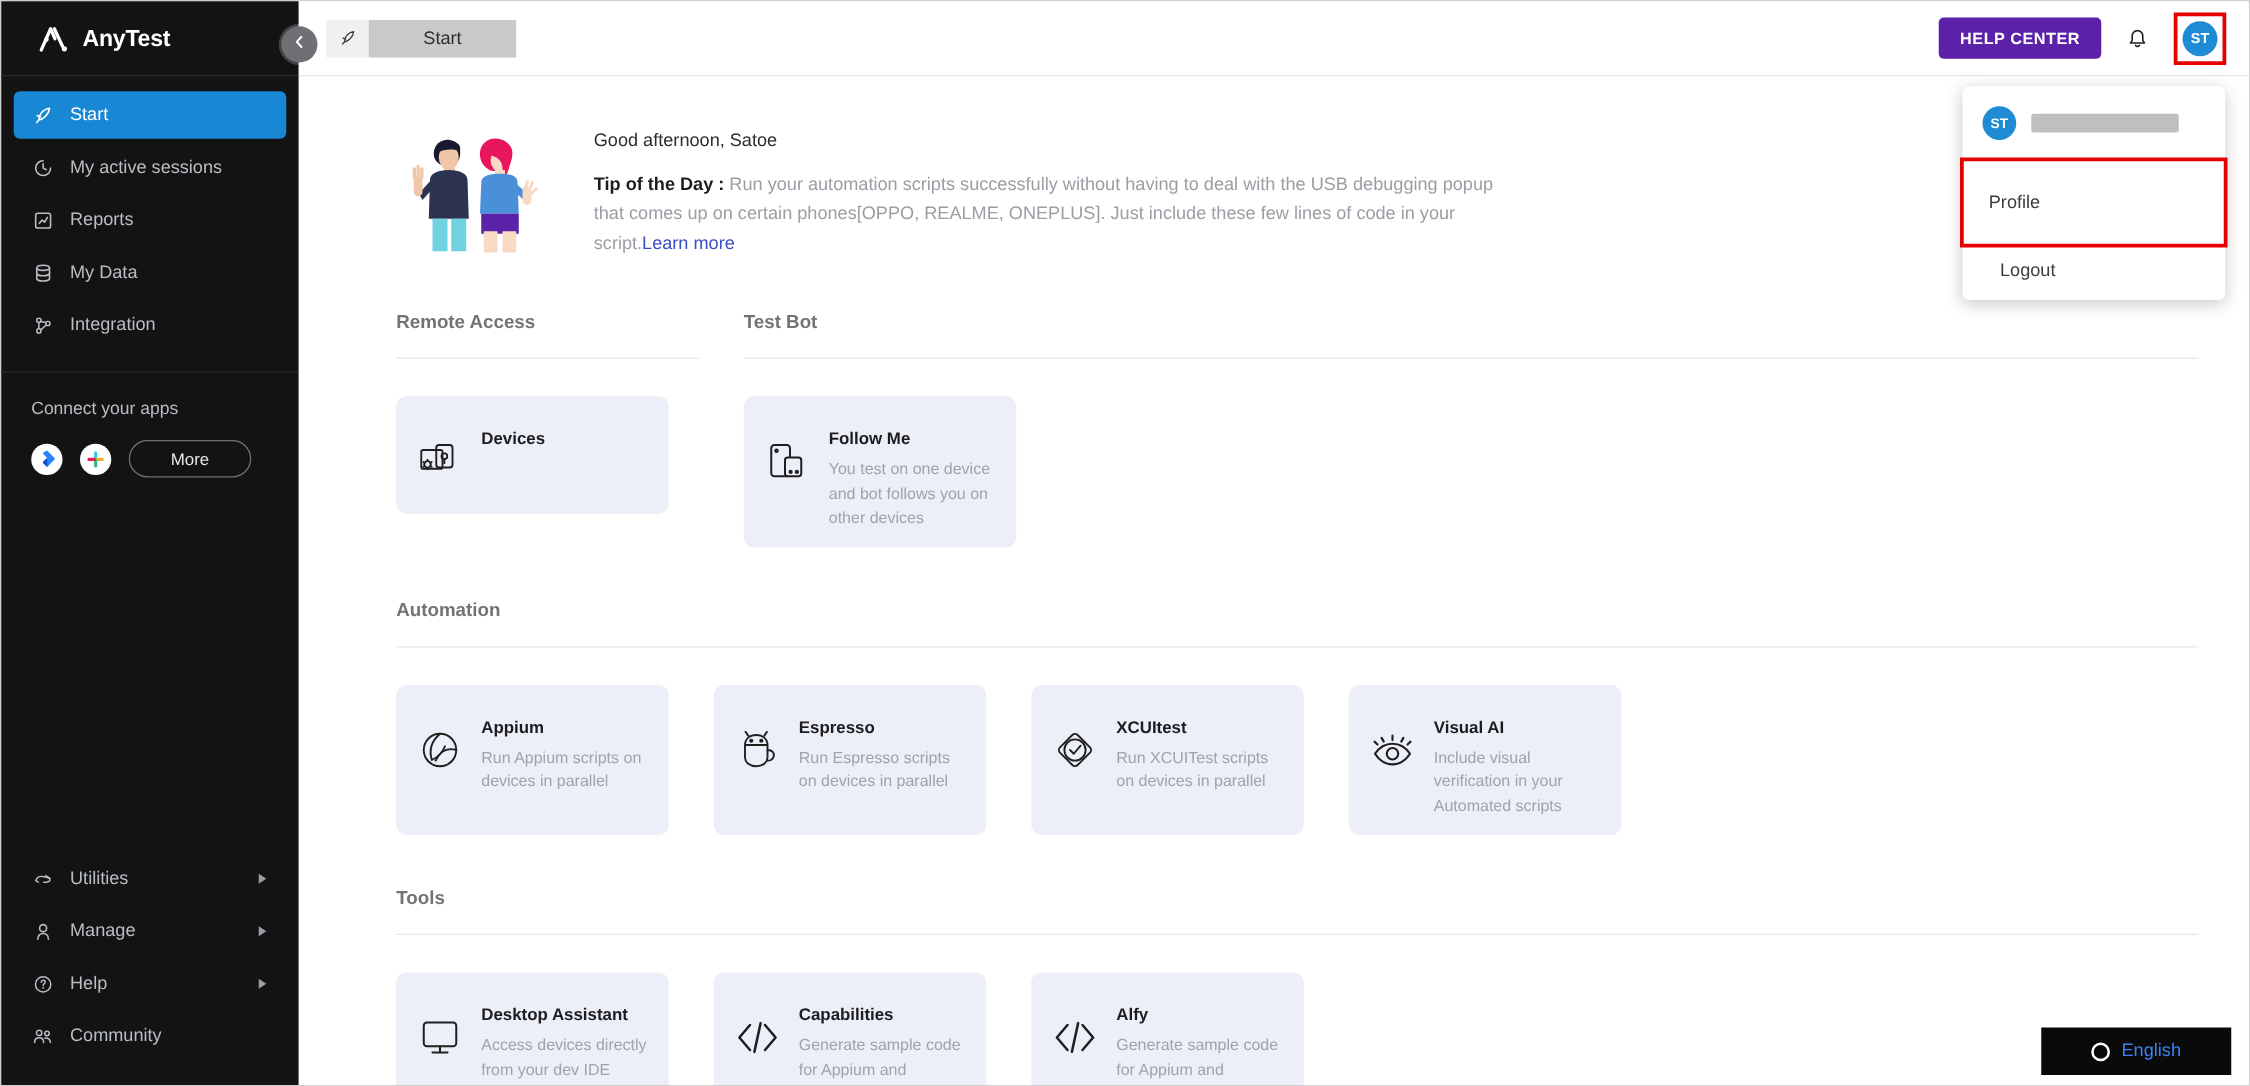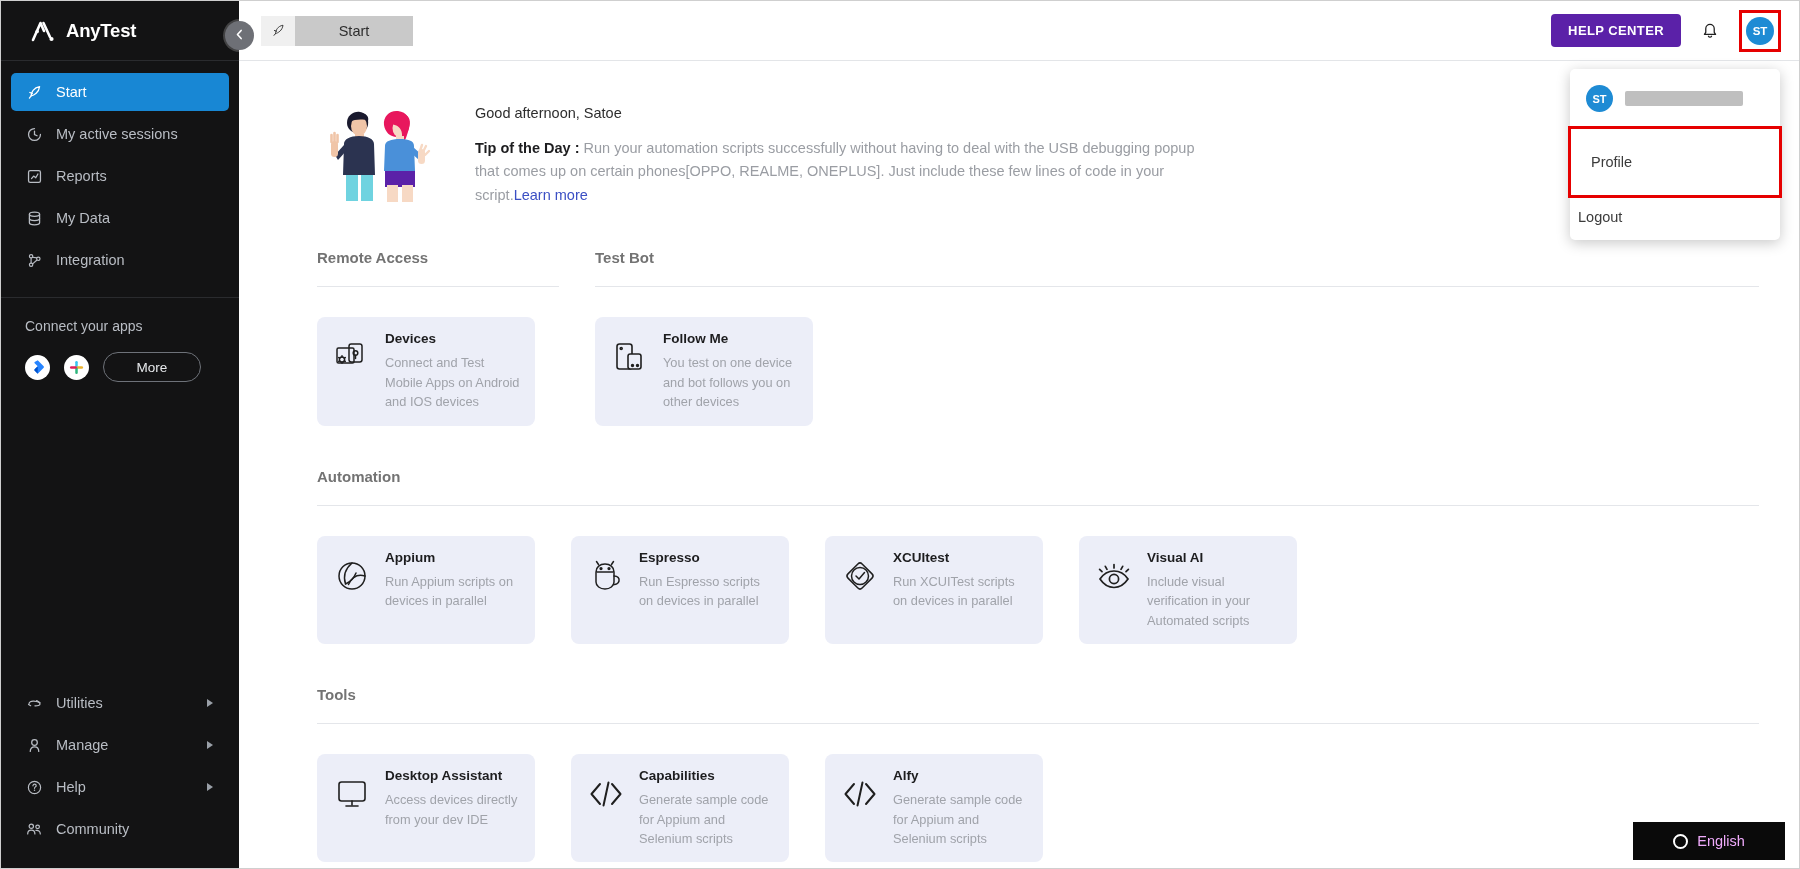--- a/index.html
+++ b/index.html
@@ -176,21 +176,21 @@
     overflow: visible;
   }
   .pm-user { display:flex; align-items:center; gap: 12px; padding: 10px 16px 14px 16px; }
   .pm-avatar {
     width: 27px; height: 27px; border-radius: 50%;
     background: #1e8bd4; color:#fff; font-size:11px; font-weight:bold;
     display:flex; align-items:center; justify-content:center; flex:0 0 27px;
   }
   .pm-username-redacted { height: 15px; width: 118px; background: #bfbfbf; border-radius: 2px; }
   .pm-item {
-    padding: 11px 8px;
+    padding: 11px 30px;
     font-size: 14.5px;
     color: #3b3b3b;
     cursor: pointer;
   }
   .pm-item.highlight {
     border: 3px solid #e60000;
     margin: 0 -2px;
     padding: 25px 20px;
   }
 
@@ -223,39 +223,39 @@
   .cards-row { display: flex; gap: 36px; margin-top: 30px; }
 
   .card {
     background: #eceef8;
     border-radius: 8px;
     width: 218px;
     min-height: 78px;
     display: flex;
     align-items: flex-start;
     gap: 12px;
-    padding: 12px 14px 14px 14px;
+    padding: 24px 14px 14px 14px;
     cursor: pointer;
   }
   .card-icon { width: 42px; height: 56px; flex:0 0 42px; display:flex; align-items:center; justify-content:center;}
   .card-body { padding-top: 2px; }
   .card-title { font-size: 13.5px; font-weight: bold; color: #1d1d1f; margin-bottom: 7px; }
   .card-desc { font-size: 12.8px; color: #a0a3aa; line-height: 1.52; }
 
   .two-col { display: flex; }
   .col-block { }
   .col-block.remote { width: 242px; flex: 0 0 242px; margin-right: 36px;}
   .col-block.testbot { flex: 1 1 auto; }
 
   
   .lang-pill {
     position: absolute;
     right: 14px; bottom: 8px;
     background: #0a0a0a;
-    color: #f0abfc;
+    color: #3b82f6;
     height: 38px;
     width: 152px;
     display:flex; align-items:center; justify-content:center;
     gap: 9px;
     font-size: 14.5px;
     cursor: pointer;
     z-index: 50;
   }
   .lang-ring {
     width: 15px; height: 15px; border-radius: 50%;
@@ -510,21 +510,20 @@
                   <rect x="2" y="6" width="17" height="15" rx="1.5"></rect>
                   <rect x="14" y="2" width="13" height="18" rx="2.2"></rect>
                   <circle cx="20.5" cy="11" r="2.3"></circle>
                   <path d="M20.5 13.3 L20.5 16.5" stroke-linecap="round"></path>
                   <circle cx="7" cy="17.5" r="2.6"></circle>
                   <path d="M7 13.7 v1.2 M7 20.1 v1.2 M3.7 15.6 l1 .6 M9.3 18.8 l1 .6 M10.3 15.6 l-1 .6 M4.7 18.8 l-1 .6" stroke-linecap="round"></path>
                 </svg>
               </span>
               <div class="card-body">
                 <div class="card-title">Devices</div>
-                <div class="card-desc">Connect and Test Mobile Apps on Android and IOS devices</div>
               </div>
             </div>
           </div>
         </div>
 
         <div class="col-block testbot">
           <div class="section-title">Test Bot</div>
           <div class="section-rule"></div>
           <div class="cards-row">
             <div class="card">

